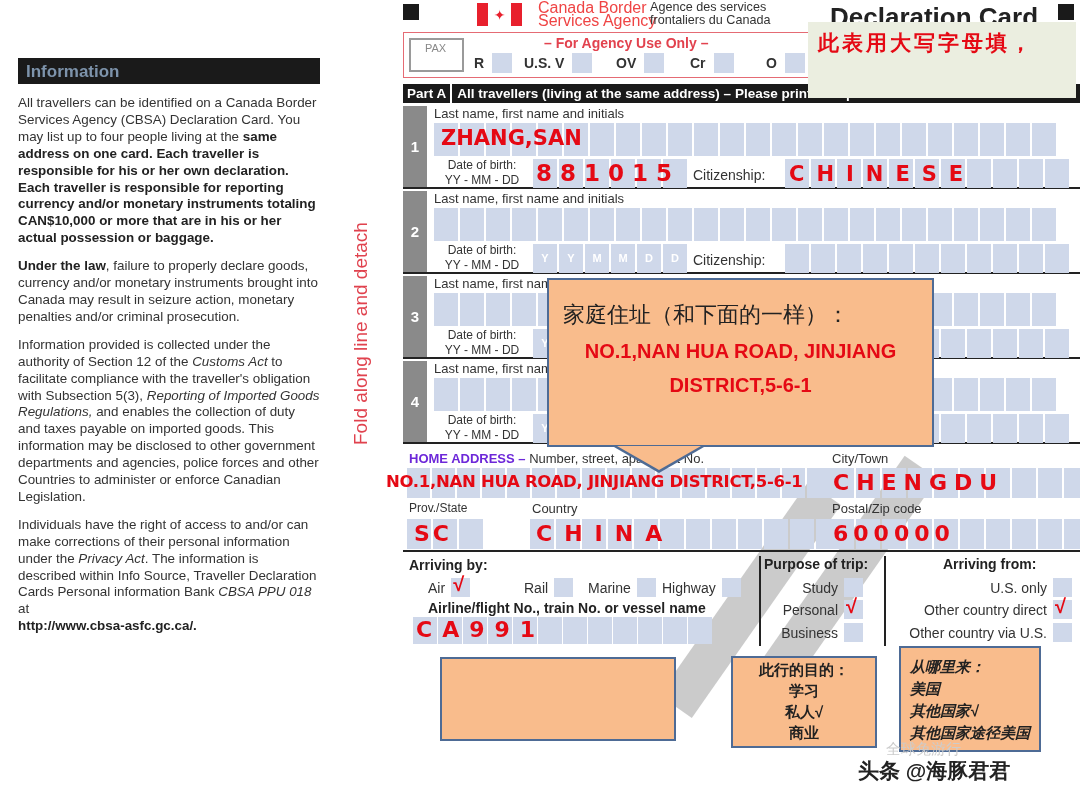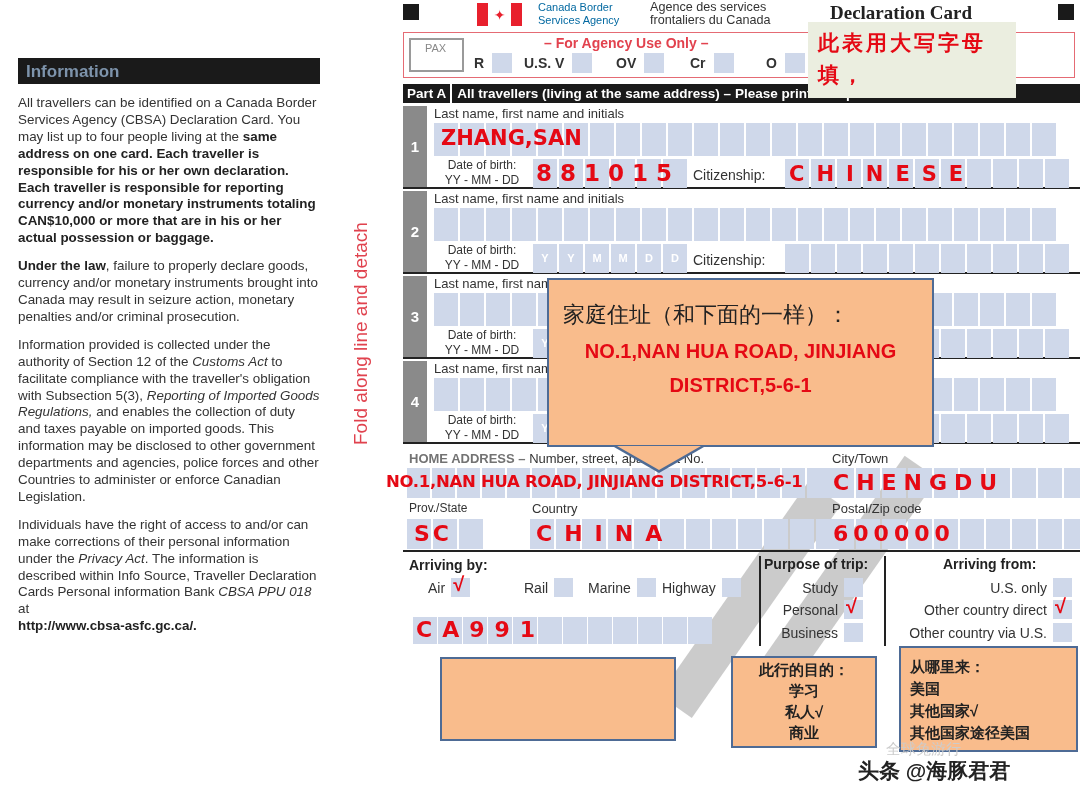--- a/index.html
+++ b/index.html
@@ -15,23 +15,23 @@
 
   
   .fold { position: absolute; left: 350px; top: 445px; transform-origin: 0 0; transform: rotate(-90deg); color: #e0424e; font-size: 19px; white-space: nowrap; width: 250px; }
 
   
   .card { position: absolute; left: 400px; top: 0; width: 680px; height: 650px; }
   .corner-sq { position: absolute; width: 16px; height: 16px; background: #1a1a1a; }
   .flag { position: absolute; left: 77px; top: 3px; width: 45px; height: 23px; display: flex; }
   .flag .bar { width: 11px; height: 100%; background: #e8202d; }
   .flag .mid { flex: 1; display: flex; align-items: center; justify-content: center; color: #e8202d; font-size: 14px; line-height: 1; }
-  .agency-en { position: absolute; left: 138px; top: 1px; font-size: 11px; line-height: 13px; color: #0369a1; }
+  .agency-en { position: absolute; left: 138px; top: 1px; font-size: 16px; line-height: 13px; color: #ef4444; }
   .agency-fr { position: absolute; left: 250px; top: 1px; font-size: 12.6px; line-height: 13px; color: #333; }
-  .card-title { position: absolute; left: 430px; top: 2px; font-size: 19px; font-weight: bold; color: #222; font-family: Liberation Serif, serif; }
+  .card-title { position: absolute; left: 430px; top: 2px; font-size: 26px; font-weight: bold; color: #222; }
 
   .agency-box { position: absolute; left: 3px; top: 32px; width: 672px; height: 46px; border: 1px solid #e56b74; }
   .pax { position: absolute; left: 5px; top: 5px; width: 55px; height: 34px; border: 2px solid #9a9a9a; font-size: 11px; color: #888; padding-left: 14px; padding-top: 2px; }
   .agency-label { position: absolute; left: 140px; top: 2px; font-size: 14px; font-weight: bold; color: #e2424e; }
   .agency-field { position: absolute; top: 20px; display: flex; align-items: center; font-size: 14px; font-weight: bold; color: #333; }
   .agency-field .sq { width: 20px; height: 20px; background: #cfd8ea; margin-left: 8px; }
 
   .parta { position: absolute; left: 3px; top: 84px; width: 677px; height: 19px; background: #1a1a1a; color: #fff; font-size: 13.5px; font-weight: bold; line-height: 19px; display: flex; }
   .parta .lab { padding: 0 4px; border-right: 2px solid #fff; }
   .parta .txt { padding: 0 5px; white-space: nowrap; overflow: hidden; }
@@ -48,21 +48,21 @@
   .cit-lbl { position: absolute; left: 290px; top: 63px; font-size: 14px; color: #333; }
   .cit-row { position: absolute; left: 382px; top: 55px; display: flex; height: 29px; }
 
   .red { color: #e50914; font-weight: bold; font-family: "DejaVu Sans", sans-serif; }
   .fill-name { position: absolute; left: 38px; top: 22px; font-size: 21px; letter-spacing: 0px; }
   .fill-dob { position: absolute; left: 133px; top: 56px; font-size: 23px; letter-spacing: 8px; }
   .fill-cit { position: absolute; left: 386px; top: 58px; font-size: 21px; letter-spacing: 12px; }
 
   
   .home-lbl { position: absolute; left: 9px; top: 451px; font-size: 13px; color: #333; }
-  .home-lbl b { color: #737373; }
+  .home-lbl b { color: #6d28d9; }
   .home-row { position: absolute; left: 7px; top: 468px; display: flex; height: 30px; }
   .home-row .cell { width: 23px; }
   .city-lbl { position: absolute; left: 432px; top: 451px; font-size: 13px; color: #333; }
   .city-row { position: absolute; left: 430px; top: 468px; display: flex; height: 30px; }
   .fill-addr { position: absolute; left: -14px; top: 472px; font-size: 16.5px; white-space: nowrap; letter-spacing: -0.3px; }
   .fill-city { position: absolute; left: 433px; top: 470px; font-size: 22px; letter-spacing: 7px; }
   .prov-lbl { position: absolute; left: 9px; top: 501px; font-size: 12px; color: #333; }
   .country-lbl { position: absolute; left: 132px; top: 501px; font-size: 13px; color: #333; }
   .postal-lbl { position: absolute; left: 432px; top: 501px; font-size: 13px; color: #333; }
   .prov-row { position: absolute; left: 7px; top: 519px; display: flex; height: 30px; }
@@ -85,31 +85,31 @@
   .vline { position: absolute; width: 2px; background: #222; }
   .purp-title { position: absolute; left: 364px; top: 556px; font-size: 14px; font-weight: bold; color: #222; }
   .purp-opt { position: absolute; left: 363px; font-size: 14px; color: #333; display: flex; align-items: center; justify-content: flex-end; width: 100px; }
   .from-title { position: absolute; left: 543px; top: 556px; font-size: 14px; font-weight: bold; color: #222; }
   .from-opt { position: absolute; left: 480px; font-size: 14px; color: #333; display: flex; align-items: center; justify-content: flex-end; width: 192px; }
 
   
   .wm { position: absolute; background: rgba(140,140,140,0.45); transform: rotate(35deg); }
 
   
-  .note-top { position: absolute; left: 808px; top: 22px; width: 208px; height: 76px; background: #ebeee0; color: #e50914; font-size: 21px; font-weight: bold; line-height: 32px; padding: 5px 10px; letter-spacing: 3px; }
+  .note-top { position: absolute; left: 808px; top: 22px; width: 268px; height: 76px; background: #ebeee0; color: #e50914; font-size: 21px; font-weight: bold; line-height: 32px; padding: 5px 10px; letter-spacing: 3px; }
   .bubble { position: absolute; left: 547px; top: 278px; width: 387px; height: 169px; background: #f9bc8c; border: 2px solid #4e6b95; padding-top: 20px; text-align: center; }
   .bubble .zh { font-family: "DejaVu Serif", serif; font-size: 22px; color: #222; text-align: left; padding-left: 14px; }
   .bubble .addr { color: #e50914; font-weight: bold; font-size: 20px; line-height: 34px; margin-top: 4px; }
   .bubble-tail { position: absolute; left: 617px; top: 446px; width: 0; height: 0; border-left: 42px solid transparent; border-right: 42px solid transparent; border-top: 24px solid #f9bc8c; }
   .bubble-tail-b { position: absolute; left: 614px; top: 447px; width: 0; height: 0; border-left: 45px solid transparent; border-right: 45px solid transparent; border-top: 26px solid #4e6b95; }
 
   .box { position: absolute; background: #f9bc8c; border: 2px solid #4e6b95; color: #222; }
   .box-arrive { left: 440px; top: 657px; width: 236px; height: 84px; text-align: center; font-size: 20px; font-family: "DejaVu Serif", serif; line-height: 28px; padding-top: 10px; }
   .box-purpose { left: 731px; top: 656px; width: 146px; height: 92px; text-align: center; font-size: 15px; font-weight: bold; line-height: 21px; padding-top: 1px; }
-  .box-from { left: 899px; top: 646px; width: 179px; height: 106px; font-size: 15px; font-weight: bold; line-height: 22px; padding: 8px 0 0 9px; }
+  .box-from { left: 899px; top: 646px; width: 142px; height: 106px; font-size: 15px; font-weight: bold; line-height: 22px; padding: 8px 0 0 9px; font-style: italic; }
 
   .watermark-text { position: absolute; left: 858px; top: 757px; font-size: 21px; color: #222; letter-spacing: 0px; font-weight: bold; }
   .watermark-faint { position: absolute; left: 886px; top: 740px; font-size: 15px; color: #ccc; }
 </style>
 </head>
 <body>
 
 <div class="instructions">
   <div class="instr-title">Information</div>
   <p class="instr-p first">
@@ -500,20 +500,21 @@
       <span class="chk"></span>
     </div>
   <div class="arr-opt" style="left:188px;">
       <span>Marine</span>
       <span class="chk"></span>
     </div>
   <div class="arr-opt" style="left:262px;">
       <span>Highway</span>
       <span class="chk"></span>
     </div>
+  <div class="flight-lbl">Airline/flight No., train No. or vessel name</div>
   <div class="flight-row">
       <div class="cell"></div>
       <div class="cell"></div>
       <div class="cell"></div>
       <div class="cell"></div>
       <div class="cell"></div>
       <div class="cell"></div>
       <div class="cell"></div>
       <div class="cell"></div>
       <div class="cell"></div>

